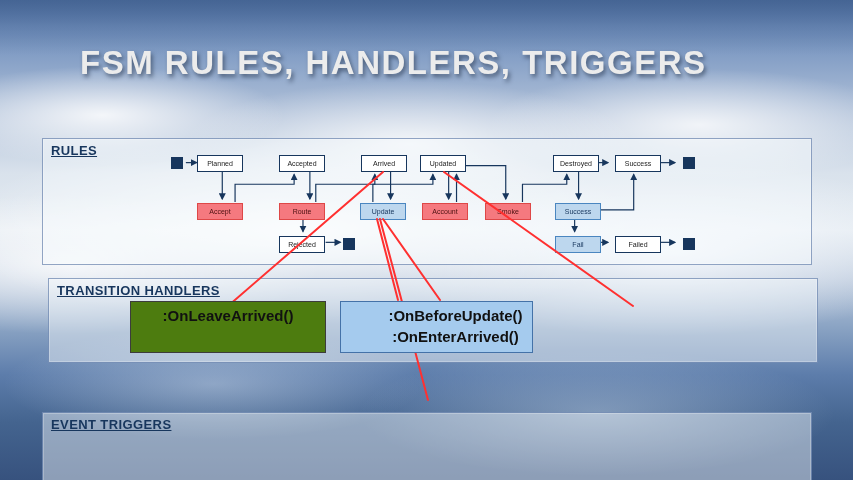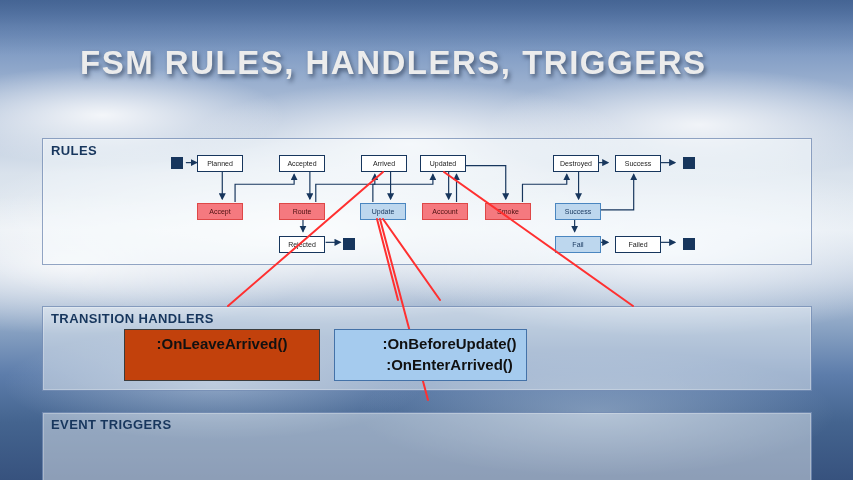--- a/index.html
+++ b/index.html
@@ -27,39 +27,39 @@
     color:#ececec; text-shadow:2px 3px 4px rgba(25,38,60,0.55);
   }
   .panel {
     position:absolute;
     background:rgba(247,250,253,0.45);
     border:1px solid rgba(78,108,158,0.6);
     box-shadow:inset 0 0 0 1px rgba(255,255,255,0.25);
     box-sizing:border-box;
   }
   .panel-rules    { left:42px; top:138px; width:770px; height:127px; }
-  .panel-handlers { left:42px; top:278px; width:770px; height:85px;margin-top:28px;  }
+  .panel-handlers { left:48px; top:278px; width:770px; height:85px;  }
   .panel-triggers { left:42px; top:372px; width:770px; height:84px;margin-top:40px;  }
   .panel-label {
     position:absolute; top:4px; left:8px;
-    font-size:13px; font-weight:bold; letter-spacing:0.4px; color:#17365d;
+    font-size:13px; font-weight:bold; letter-spacing:0.4px; color:#17365d;text-decoration:underline;
   }
   .wires { position:absolute; inset:0; width:100%; height:100%; }
   .node {
     position:absolute; width:46px; height:17px; line-height:15px;
     box-sizing:border-box; text-align:center;
     font-size:7px; color:#222;
     background:#ffffff; border:1px solid #17365d;
   }
   .node.red  { background:#f5797f; border-color:#de4747; color:#4a1010; }
   .node.blue { background:#bdd7ee; border-color:#4a86c0; color:#17365d; }
   .sq { position:absolute; width:12px; height:12px; background:#17365d; }
   .hbox {
     position:absolute; z-index:5; height:52px; box-sizing:border-box;
-    background:#c2410c; border:1px solid #3c3c3c;
+    background:#4d7c0f; border:1px solid #3c3c3c;
     text-align:center; padding:4px 6px;
     font-weight:bold; font-size:15px; line-height:1.38; color:#111;
   }
   .hbox.blue { background:#a5cbee; border-color:#4472a8;padding-left:44px; }
   .red-overlay { position:absolute; inset:0; width:100%; height:100%; z-index:2; pointer-events:none; }
 </style>
 </head>
 <body>
 
 <div class="slide">

